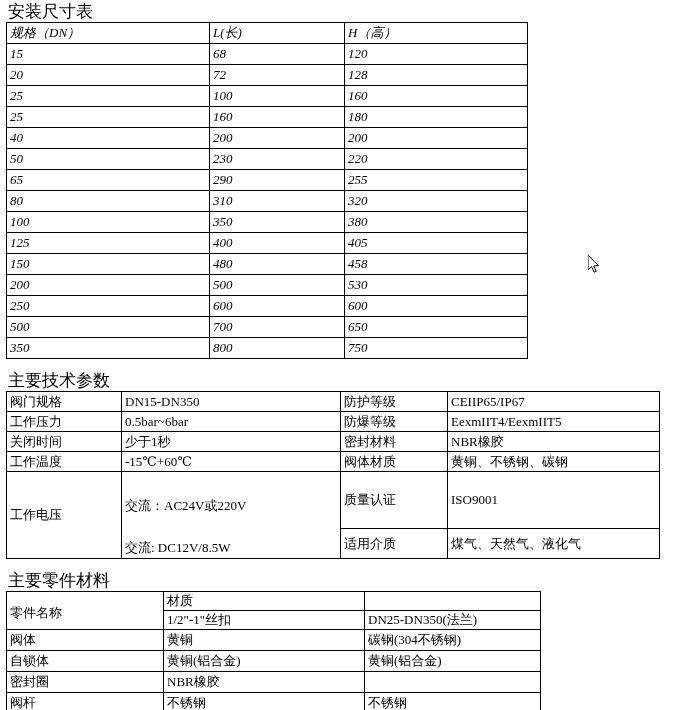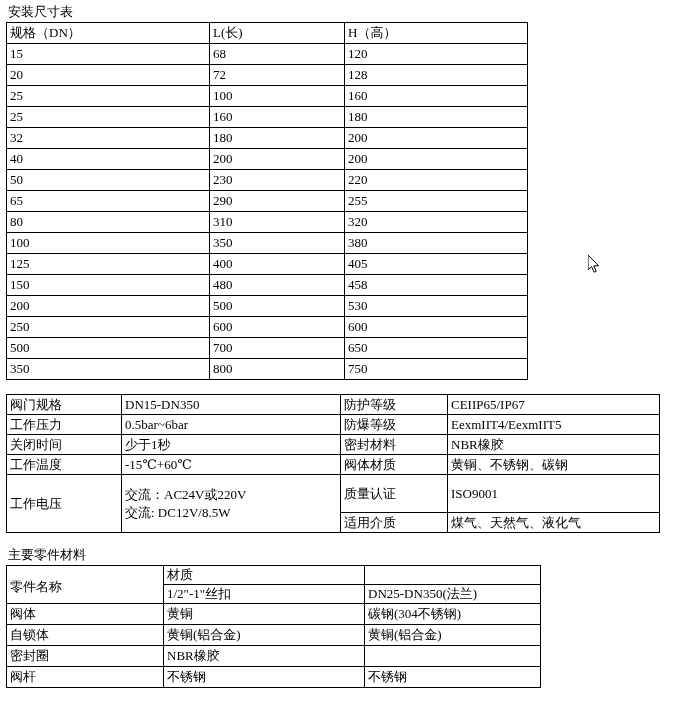--- a/index.html
+++ b/index.html
@@ -14,21 +14,21 @@
     font-size: 13px;
     color: #000000;
     position: relative;
     overflow: hidden;
   }
   .page {
     padding: 4px 0 0 6px;
     box-sizing: border-box;
   }
   .section-title {
-    font-size: 13px;
+    font-size: 17px;
     line-height: 16px;
     margin: 0 0 2px 2px;
     white-space: nowrap;
   }
   table {
     border-collapse: collapse;
     table-layout: fixed;
   }
   td {
     border: 1px solid #000000;
@@ -36,38 +36,39 @@
     font-size: 13px;
     line-height: 16px;
     vertical-align: middle;
     white-space: nowrap;
     overflow: hidden;
   }
   
   #tbl-dims {
     width: 500px;
     margin-bottom: 14px;
+    font-style: italic;
   }
   #tbl-dims td.c0 { width: 196px; }
   #tbl-dims td.c1 { width: 128px; }
   #tbl-dims td.c2 { width: 176px; }
   #tbl-dims tr { height: 21px; }
 
   
   #tbl-tech {
     width: 625px;
     margin-bottom: 14px;
   }
   #tbl-tech td.t0 { width: 108px; }
   #tbl-tech td.t1 { width: 212px; }
   #tbl-tech td.t2 { width: 100px; }
   #tbl-tech td.t3 { width: 205px; }
   #tbl-tech tr { height: 20px; }
   #tbl-tech tr.tall { height: 38px; }
-  .twoline span { display: block; line-height: 18px; }
+  .twoline span { display: block; line-height: 18px; margin-top: 24px; }
 
   
   #tbl-parts {
     width: 525px;
   }
   #tbl-parts td.p0 { width: 150px; }
   #tbl-parts td.p1 { width: 200px; }
   #tbl-parts td.p2 { width: 175px; }
   #tbl-parts tr { height: 21px; }
   #tbl-parts tr.hdr { height: 38px; }
@@ -128,25 +129,20 @@
         <td class="c0">25</td>
         <td class="c1">100</td>
         <td class="c2">160</td>
       </tr>
       <tr>
         <td class="c0">25</td>
         <td class="c1">160</td>
         <td class="c2">180</td>
       </tr>
       <tr>
-        <td class="c0">32</td>
-        <td class="c1">180</td>
-        <td class="c2">200</td>
-      </tr>
-      <tr>
         <td class="c0">40</td>
         <td class="c1">200</td>
         <td class="c2">200</td>
       </tr>
       <tr>
         <td class="c0">50</td>
         <td class="c1">230</td>
         <td class="c2">220</td>
       </tr>
       <tr>
@@ -190,20 +186,21 @@
         <td class="c2">650</td>
       </tr>
       <tr>
         <td class="c0">350</td>
         <td class="c1">800</td>
         <td class="c2">750</td>
       </tr>
     </tbody>
   </table>
 
+  <div class="section-title">主要技术参数</div>
 
   <table id="tbl-tech">
     <tbody>
       <tr>
         <td class="t0">阀门规格</td>
         <td class="t1">DN15-DN350</td>
         <td class="t2">防护等级</td>
         <td class="t3">CEIIP65/IP67</td>
       </tr>
       <tr>

